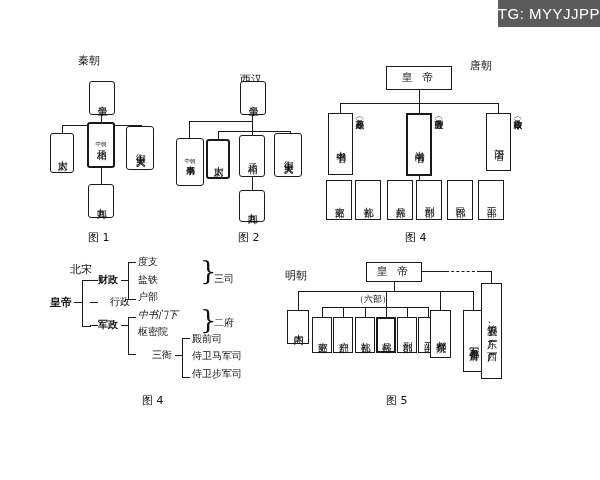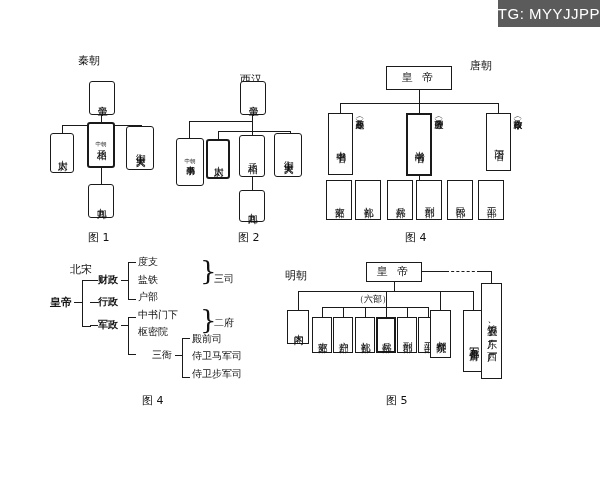--- a/index.html
+++ b/index.html
@@ -136,33 +136,33 @@
 
   <div class="txt" style="left:50px;top:297px;font-size:11px;font-weight:bold;">皇帝</div>
 
   <div class="bk" style="left:82px;top:280px;width:8px;height:45px;"></div>
   <div class="ln lnh" style="left:74px;top:302px;width:9px;"></div>
   <div class="ln lnh" style="left:90px;top:280px;width:8px;"></div>
   <div class="ln lnh" style="left:90px;top:302px;width:8px;"></div>
   <div class="ln lnh" style="left:90px;top:325px;width:8px;"></div>
 
   <div class="txt" style="left:98px;top:275px;font-weight:bold;">财政</div>
-  <div class="txt" style="left:98px;top:297px;font-weight:bold;">行政</div>
+  <div class="txt" style="left:110px;top:297px;font-weight:normal;">行政</div>
   <div class="txt" style="left:98px;top:320px;font-weight:bold;">军政</div>
 
   <div class="bk" style="left:128px;top:262px;width:7px;height:36px;"></div>
   <div class="ln lnh" style="left:121px;top:280px;width:8px;"></div>
   <div class="txt" style="left:138px;top:257px;">度支</div>
   <div class="txt" style="left:138px;top:275px;">盐铁</div>
   <div class="txt" style="left:138px;top:292px;">户部</div>
 
   <div class="brace" style="left:200px;top:258px;">}</div>
   <div class="txt" style="left:214px;top:274px;">三司</div>
 
-  <div class="txt" style="left:138px;top:310px;">中书门下</div>
+  <div class="txt" style="left:138px;top:310px;font-style:italic;">中书门下</div>
   <div class="txt" style="left:138px;top:327px;">枢密院</div>
   <div class="brace" style="left:200px;top:307px;">}</div>
   <div class="txt" style="left:214px;top:318px;">二府</div>
 
   <div class="bk" style="left:128px;top:317px;width:7px;height:36px;"></div>
   <div class="ln lnh" style="left:121px;top:325px;width:8px;"></div>
   <div class="txt" style="left:152px;top:350px;">三衙</div>
 
   <div class="bk" style="left:182px;top:338px;width:7px;height:38px;"></div>
   <div class="ln lnh" style="left:175px;top:355px;width:8px;"></div>

